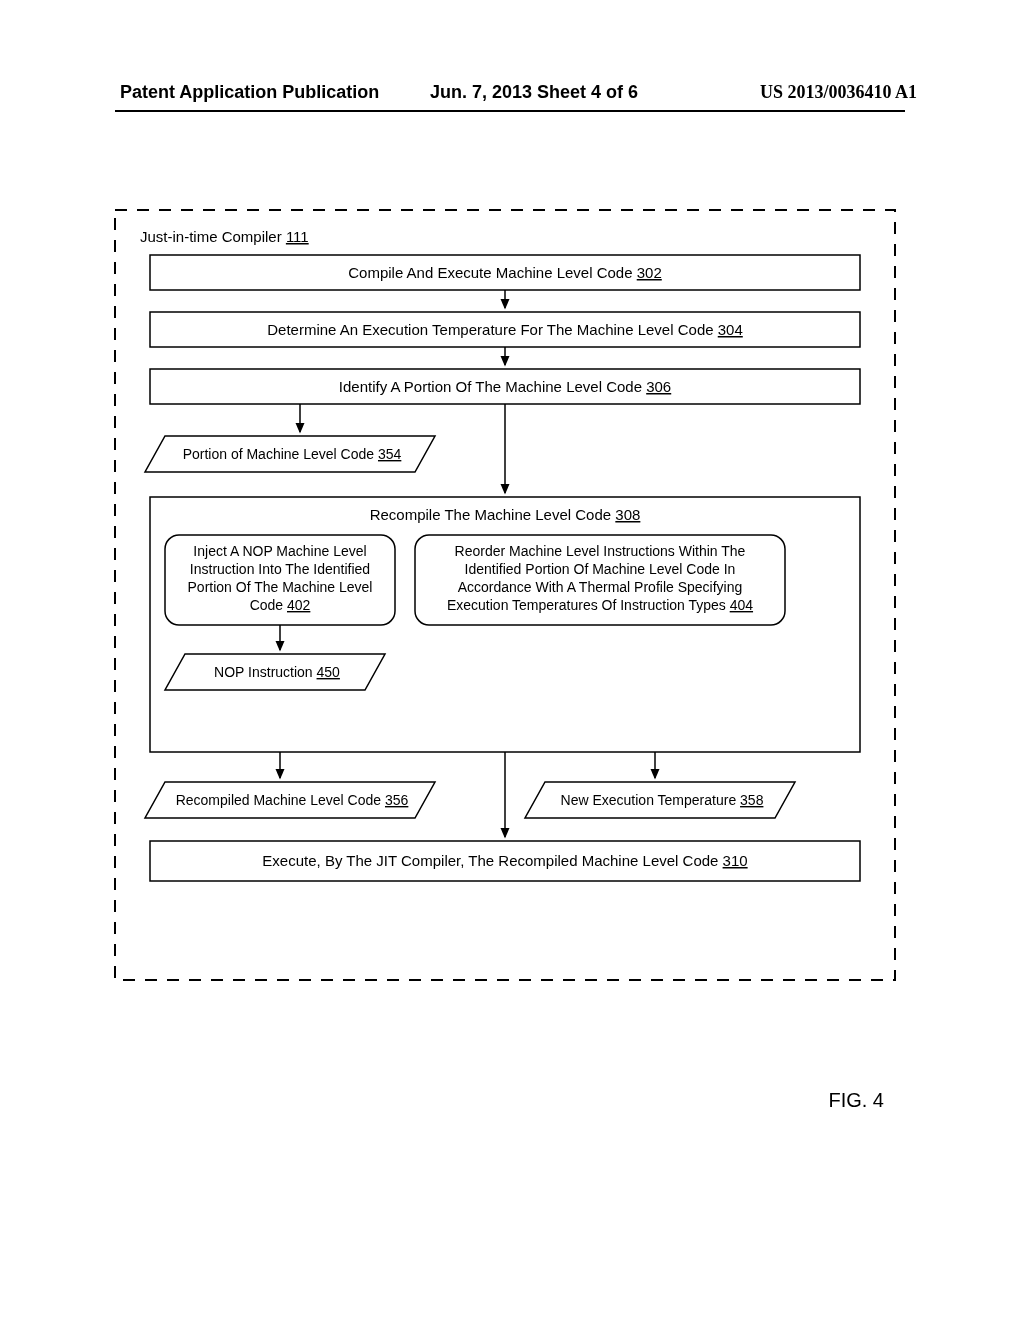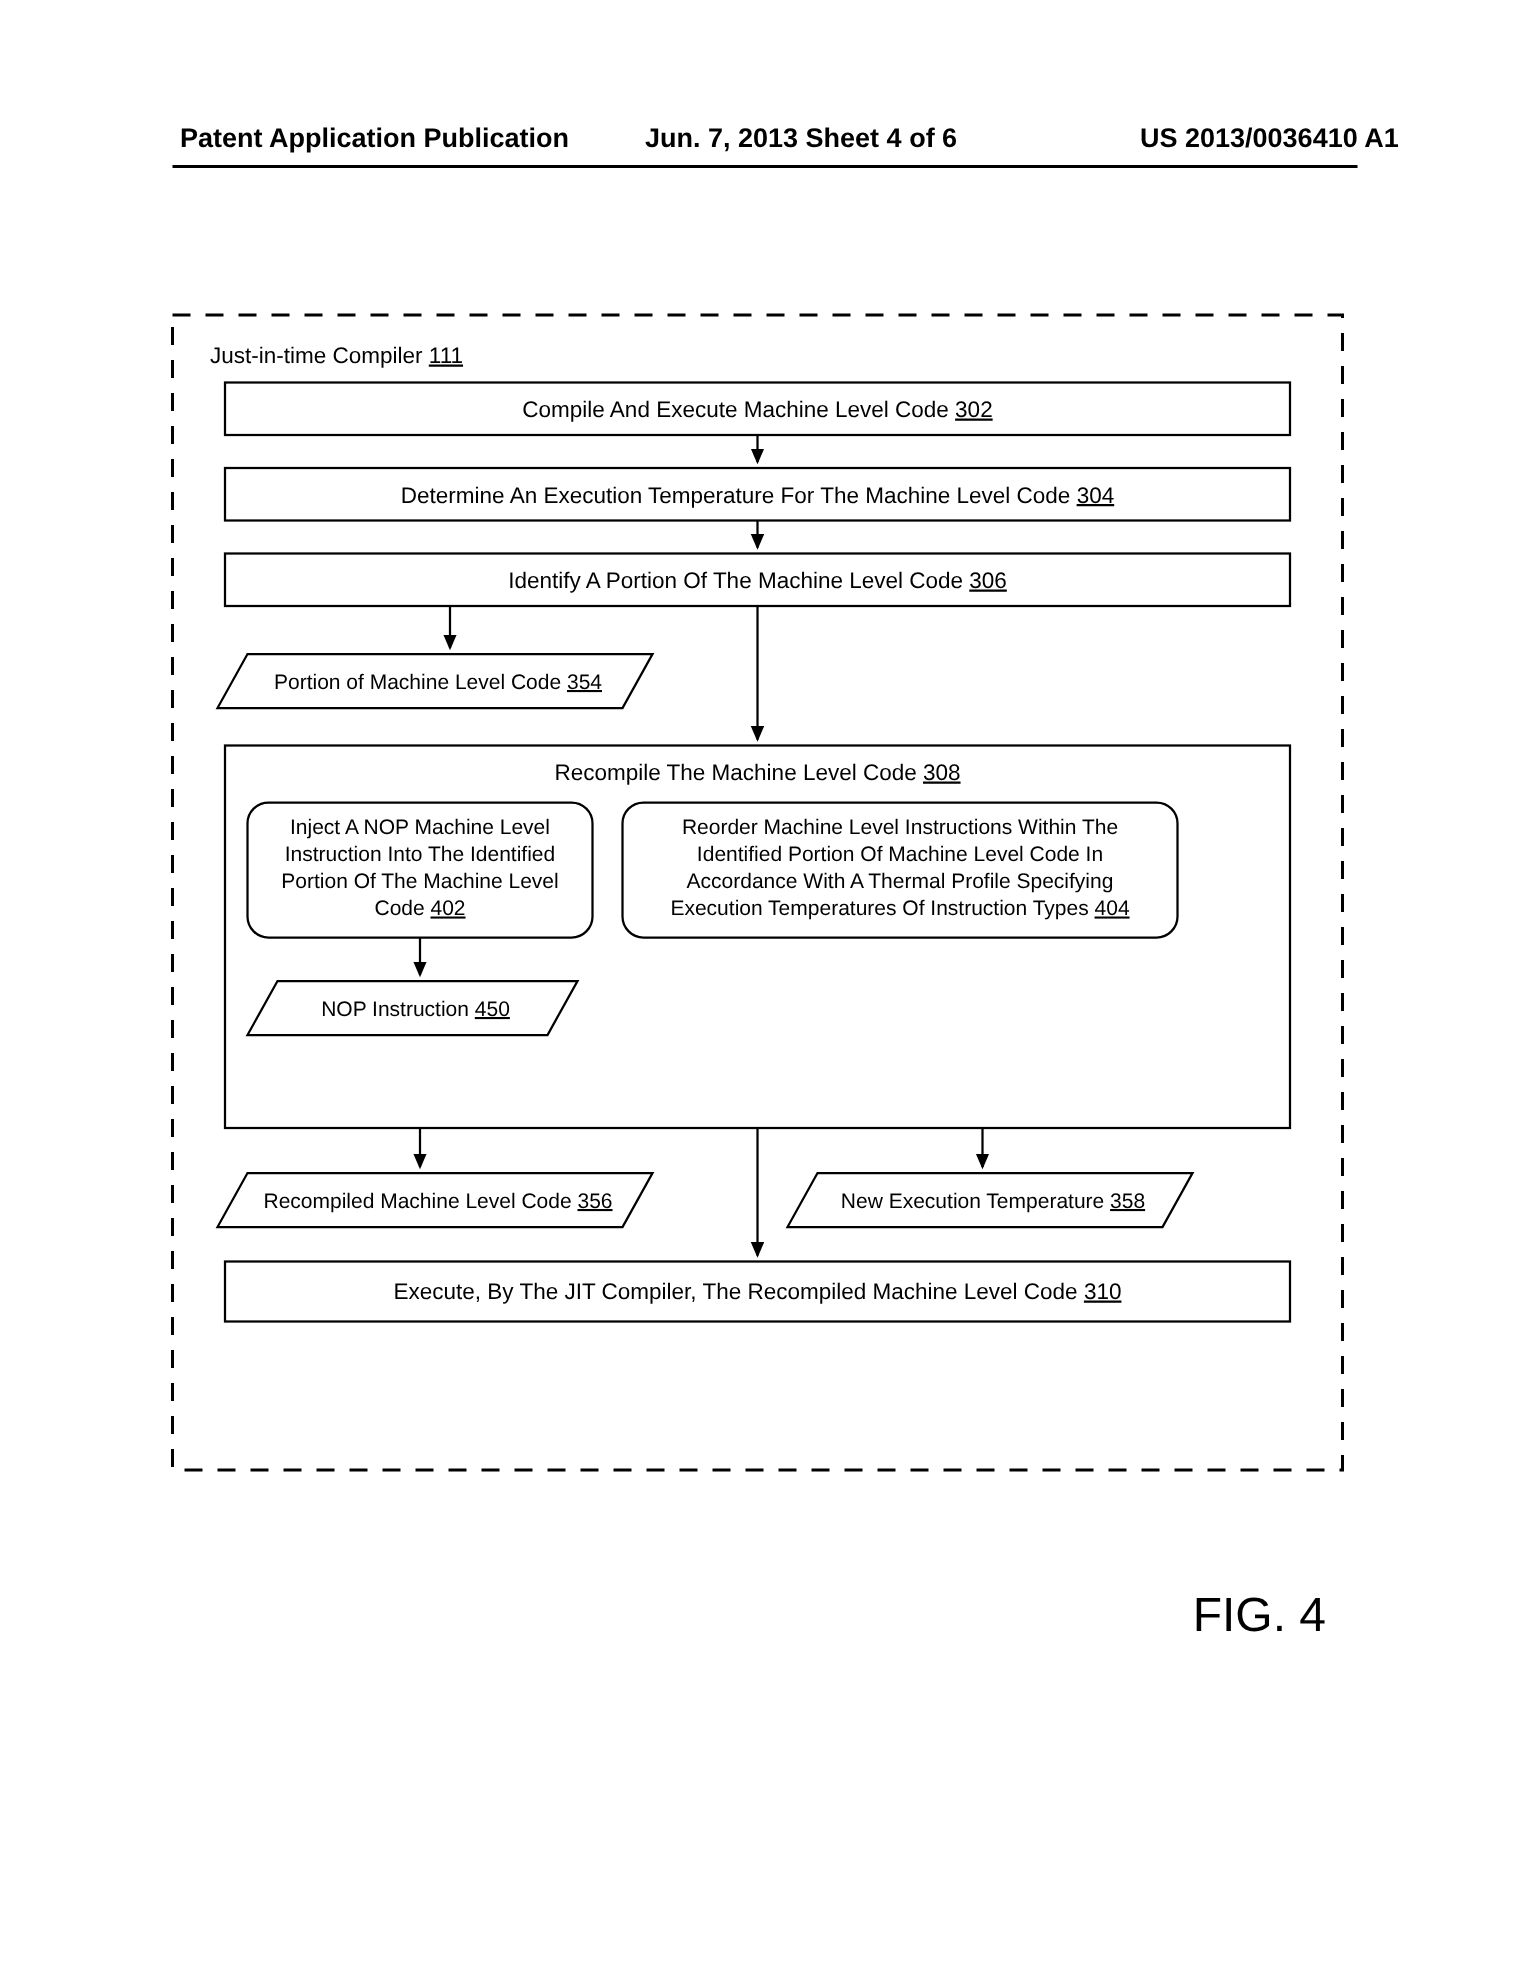--- a/index.html
+++ b/index.html
@@ -29,20 +29,21 @@
     position: absolute;
     left: 120px;
   }
   .header-center {
     position: absolute;
     left: 430px;
   }
   .header-right {
     position: absolute;
     left: 760px;
+    font-family: Liberation Serif, serif;
   }
   .header-line {
     position: absolute;
     top: 110px;
     left: 115px;
     width: 790px;
     border-top: 2px solid #000;
   }
   svg.diagram {
     position: absolute;
@@ -88,23 +89,23 @@
     font-size: 14px;
     text-anchor: middle;
   }
   .title-text {
     font-size: 15px;
     text-anchor: start;
   }
   .underline { text-decoration: underline; }
   .fig-label {
     position: absolute;
-    top: 1058px;
+    top: 1089px;
     right: 120px;
-    font-size: 32px;
+    font-size: 20px;
   }
 </style>
 </head>
 <body>
 
 <div class="page">
 
   <div class="header">
     <span class="header-left">Patent Application Publication</span>
     <span class="header-center">Jun. 7, 2013   Sheet 4 of 6</span>

